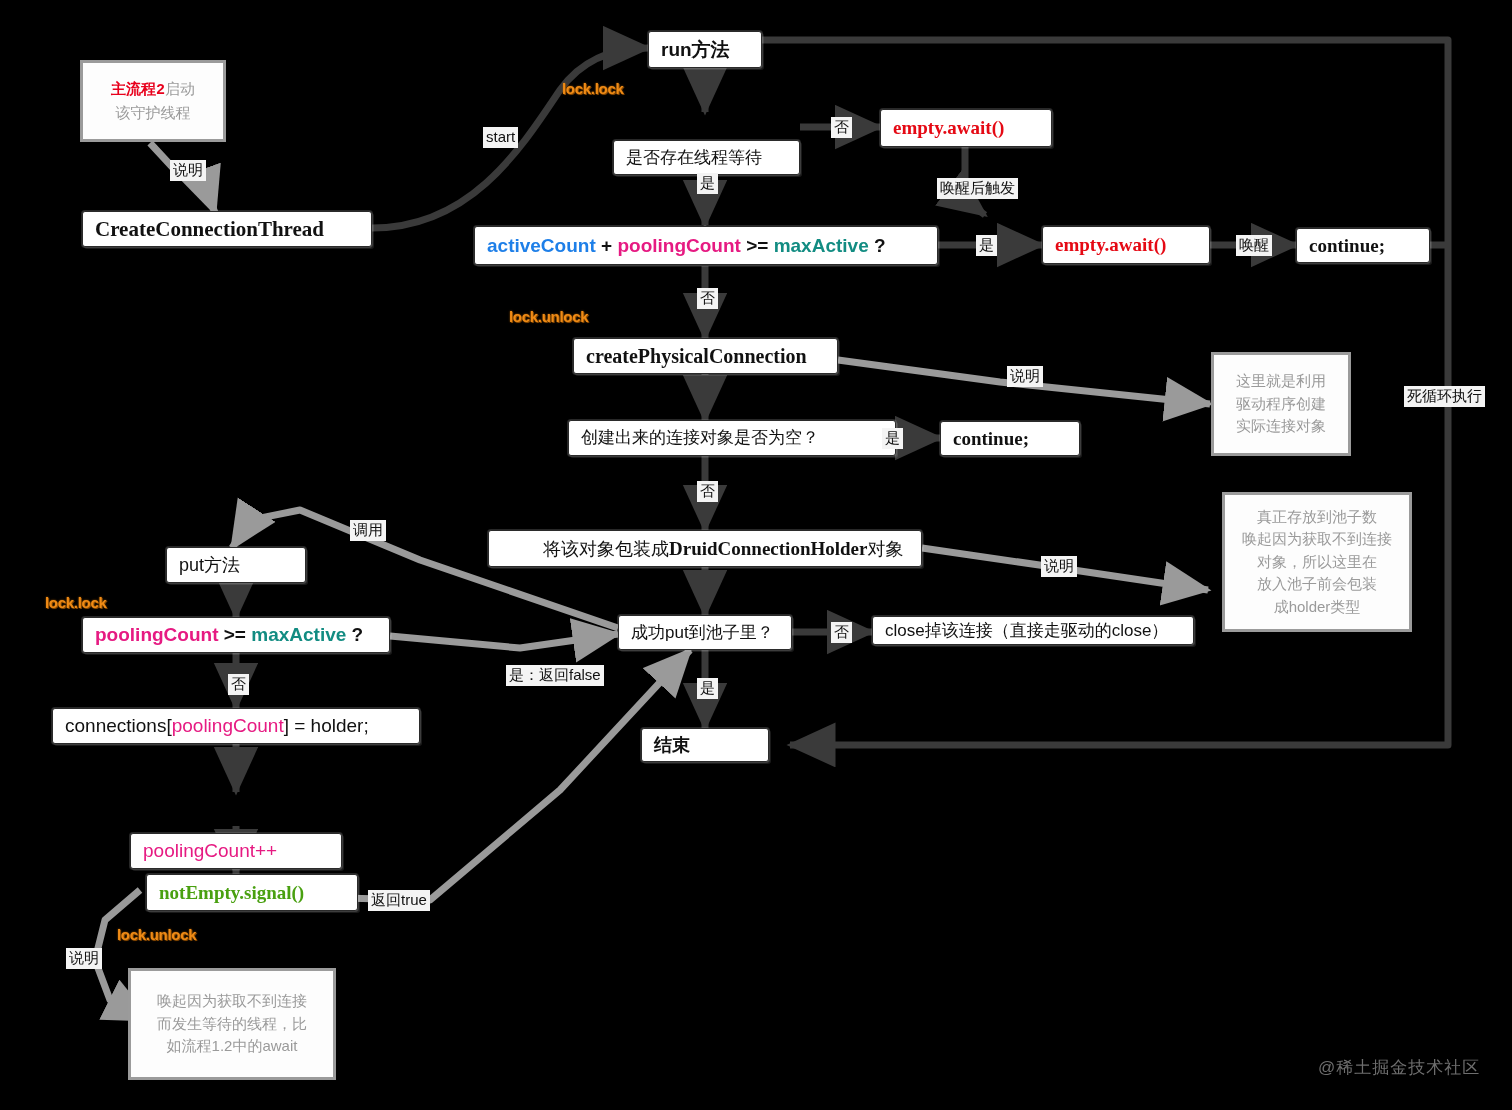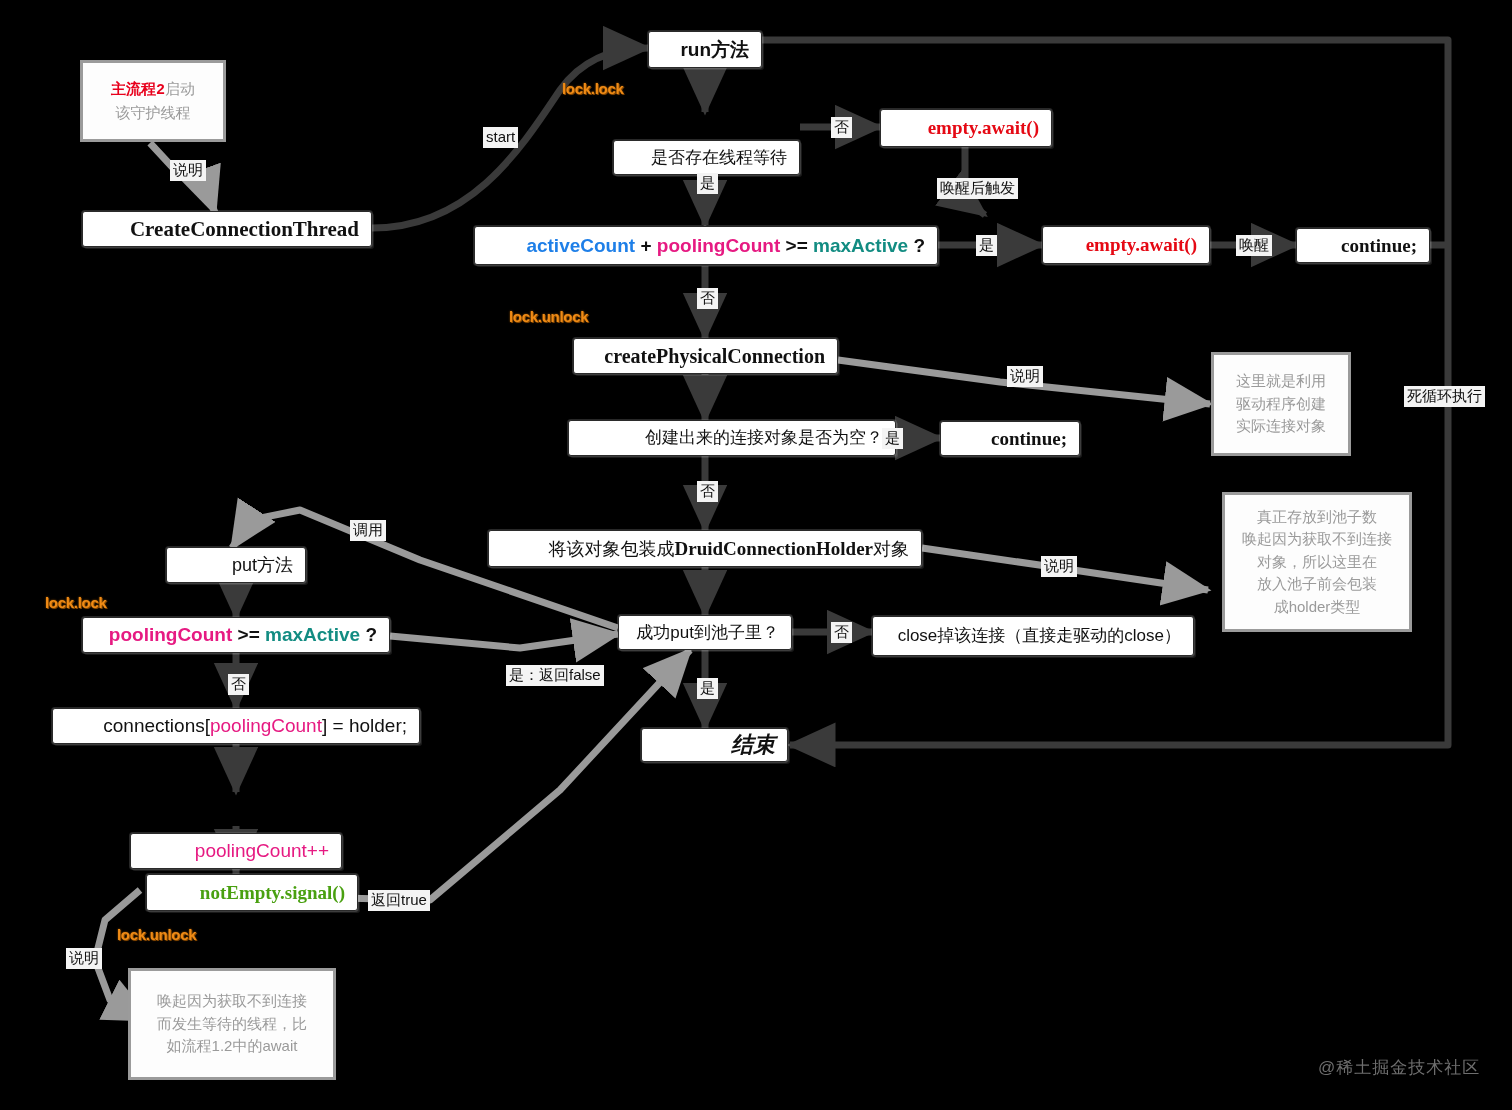--- a/index.html
+++ b/index.html
@@ -12,21 +12,21 @@
   }
   svg.edges{position:absolute;left:0;top:0;width:1512px;height:1110px;pointer-events:none;}
 
   
   .node{
     position:absolute;
     background:#ffffff;
     border:1px solid #2b2b2b;
     border-radius:3px;
     box-shadow:2px 2px 0 rgba(255,255,255,0.10), 0 0 0 1px rgba(160,160,160,0.25);
-    display:flex;align-items:center;justify-content:flex-end;
+    display:flex;align-items:center;justify-content:flex-start;
     text-align:center;
     color:#111;
     box-sizing:border-box;
     white-space:nowrap;
     line-height:1.15;
   }
   .node.bold{font-weight:bold;}
   .node .t{padding:0 12px;}
 
   
@@ -243,25 +243,25 @@
   <div class="node" style="left:488px;top:530px;width:434px;height:37px;font-size:18px;padding-left:42px;">
     <span class="t">
       <span>将该对象包装成</span><span class="mono-ish" style="font-weight:bold;font-size:19px;">DruidConnectionHolder</span><span>对象</span>
     </span>
   </div>
 
   <div class="node" style="left:618px;top:615px;width:174px;height:35px;font-size:17px;">
     <span class="t">成功put到池子里？</span>
   </div>
 
-  <div class="node" style="left:872px;top:616px;width:322px;height:40px;font-size:17px;">
+  <div class="node" style="left:872px;top:616px;width:322px;height:29px;font-size:17px;">
     <span class="t">close掉该连接（直接走驱动的close）</span>
   </div>
 
-  <div class="node bold" style="left:641px;top:728px;width:147px;height:34px;font-size:22px;font-style:italic;">
+  <div class="node bold" style="left:641px;top:728px;width:128px;height:34px;font-size:18px;">
     <span class="t">结束</span>
   </div>
 
   <div class="node" style="left:166px;top:547px;width:140px;height:36px;font-size:18px;">
     <span class="t">put方法</span>
   </div>
 
   <div class="node bold" style="left:82px;top:617px;width:308px;height:36px;font-size:19px;">
     <span class="t">
       <span class="c-pink">poolingCount</span>

